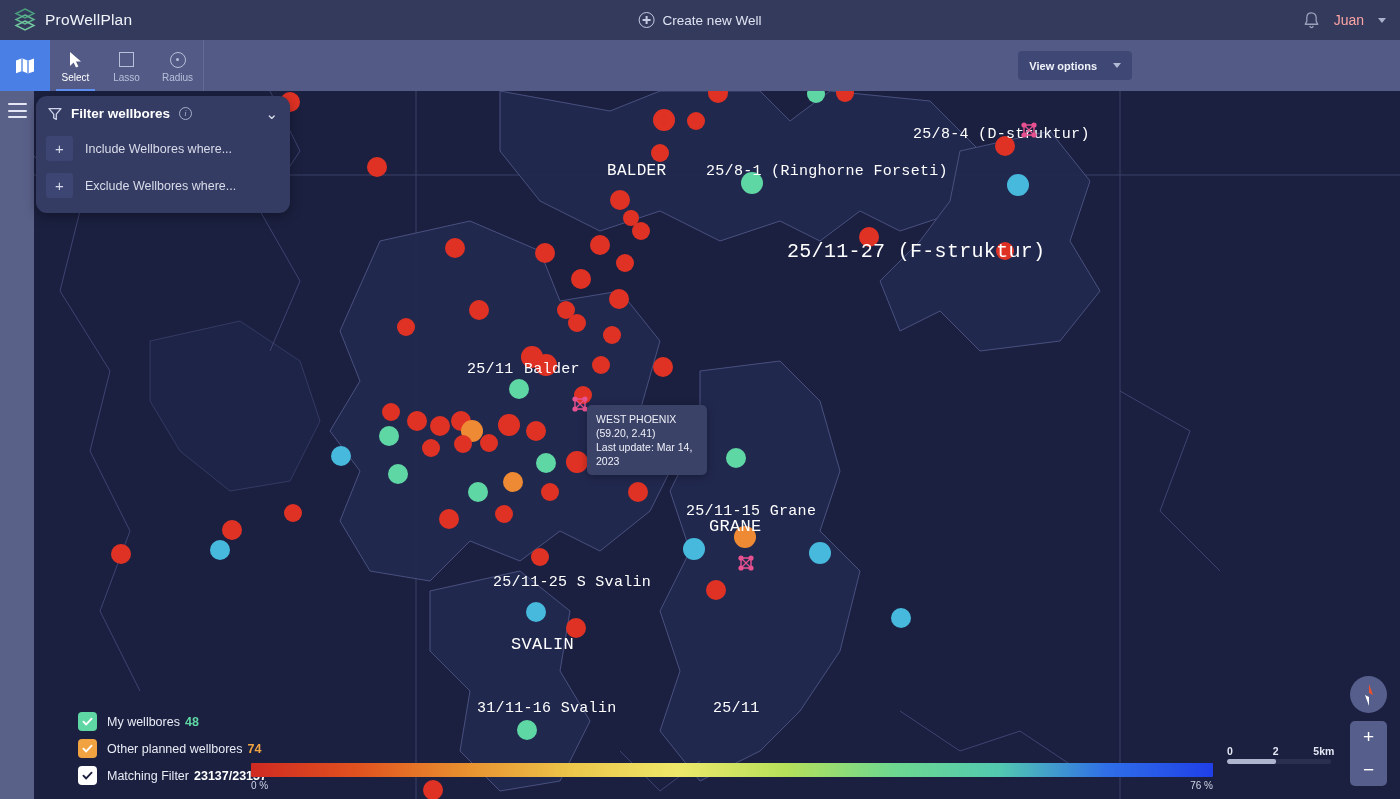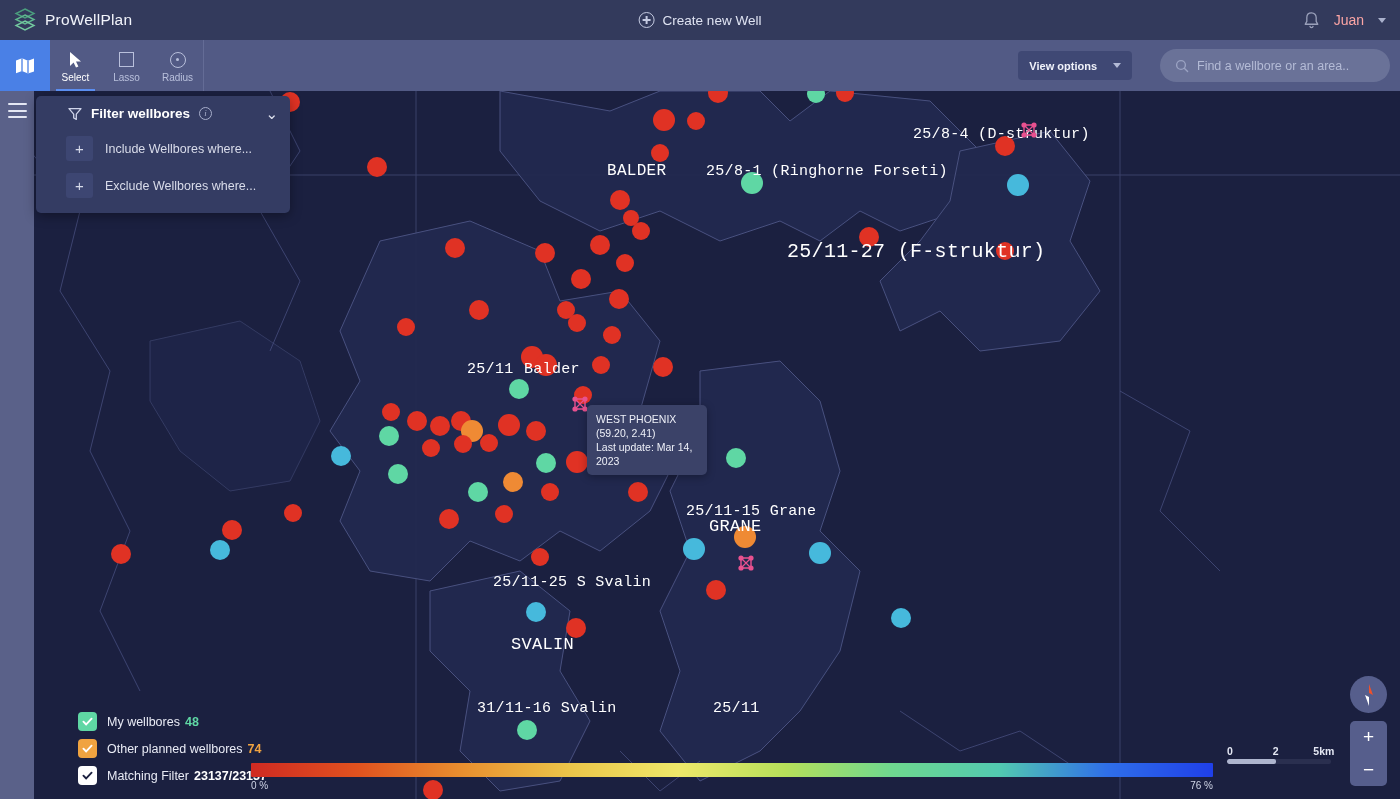--- a/index.html
+++ b/index.html
@@ -108,23 +108,22 @@
   }
   .hamburger {
     position: absolute; top: 12px; left: 8px; width: 19px; height: 15px;
     display: flex; flex-direction: column; justify-content: space-between; cursor: pointer;
   }
   .hamburger i { display: block; height: 2px; background: #e4e7f3; border-radius: 1px; }
 
   
   .filter-panel {
     position: absolute; top: 96px; left: 36px; width: 254px;
-    background: #343c63; border-radius: 5px; z-index: 50;
+    background: #343c63; border-radius: 11px; z-index: 50;
     box-shadow: 0 3px 12px rgba(0,0,0,.35);
-    padding-left: 20px;
   }
   .fp-head {
     display: flex; align-items: center; gap: 9px; padding: 10px 12px 9px 12px;
     cursor: pointer;
   }
   .fp-title { font-size: 13.5px; font-weight: bold; color: #fff; }
   .info-i {
     width: 13px; height: 13px; border-radius: 50%; border: 1.2px solid #a7aecb;
     color: #a7aecb; font-size: 9px; line-height: 11px; text-align: center;
     font-family: "Liberation Serif", serif; font-style: italic;
@@ -268,27 +267,20 @@
         </span>
         <span>Radius</span>
       </div>
     </div>
 
     <div class="view-options">
       <span>View options</span>
       <span class="vo-caret"></span>
     </div>
 
-    <div class="search-box">
-      <svg width="14" height="14" viewBox="0 0 14 14">
-        <circle cx="6" cy="6" r="4.4" fill="none" stroke="#9aa2c2" stroke-width="1.4"></circle>
-        <path d="M9.3 9.3 L12.6 12.6" stroke="#9aa2c2" stroke-width="1.4" stroke-linecap="round"></path>
-      </svg>
-      <input type="text" placeholder="Find a wellbore or an area.." style="">
-    </div>
   </div>
 
   <div class="map">
     <svg class="mapvec" viewBox="0 0 1400 708">
 
       <line x1="0" y1="84" x2="1400" y2="84" stroke="#3a4068" stroke-width="1"></line>
       <line x1="416" y1="0" x2="416" y2="708" stroke="#3a4068" stroke-width="1"></line>
       <line x1="1120" y1="0" x2="1120" y2="708" stroke="#3a4068" stroke-width="1"></line>
 
       <g fill="#222a50" stroke="#4c5483" stroke-width="1" opacity="0.95">

